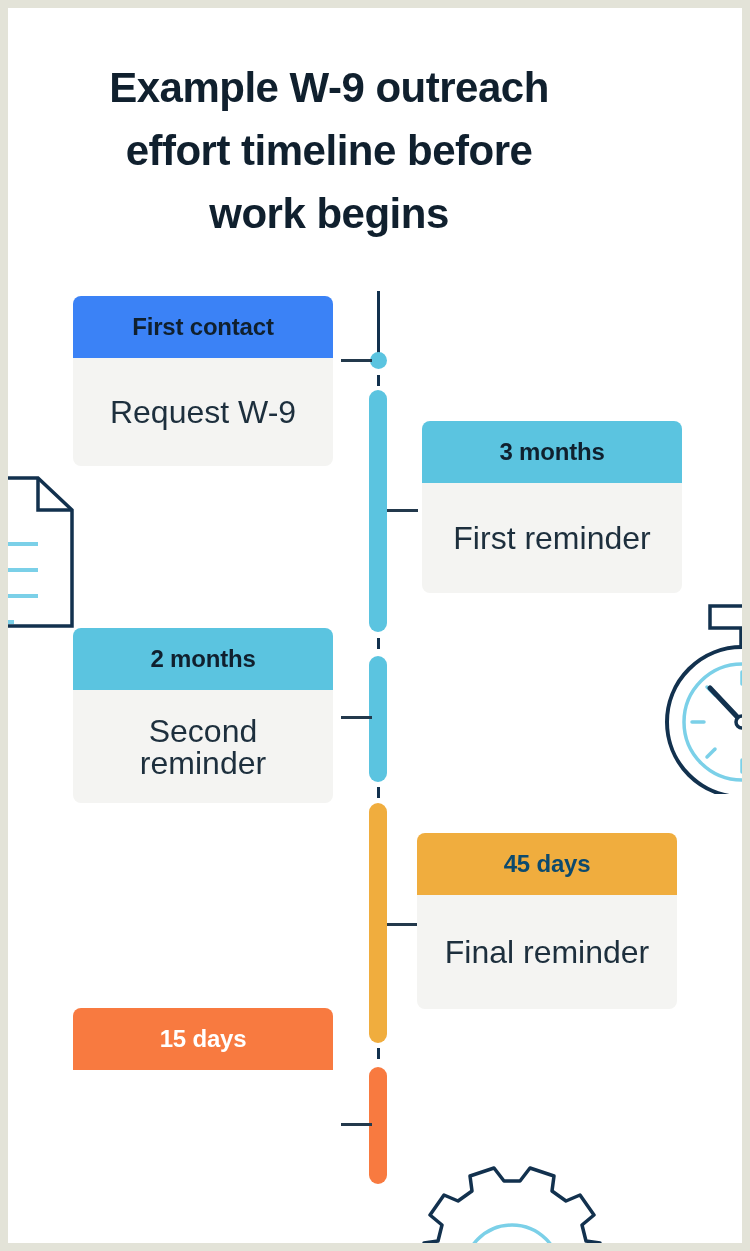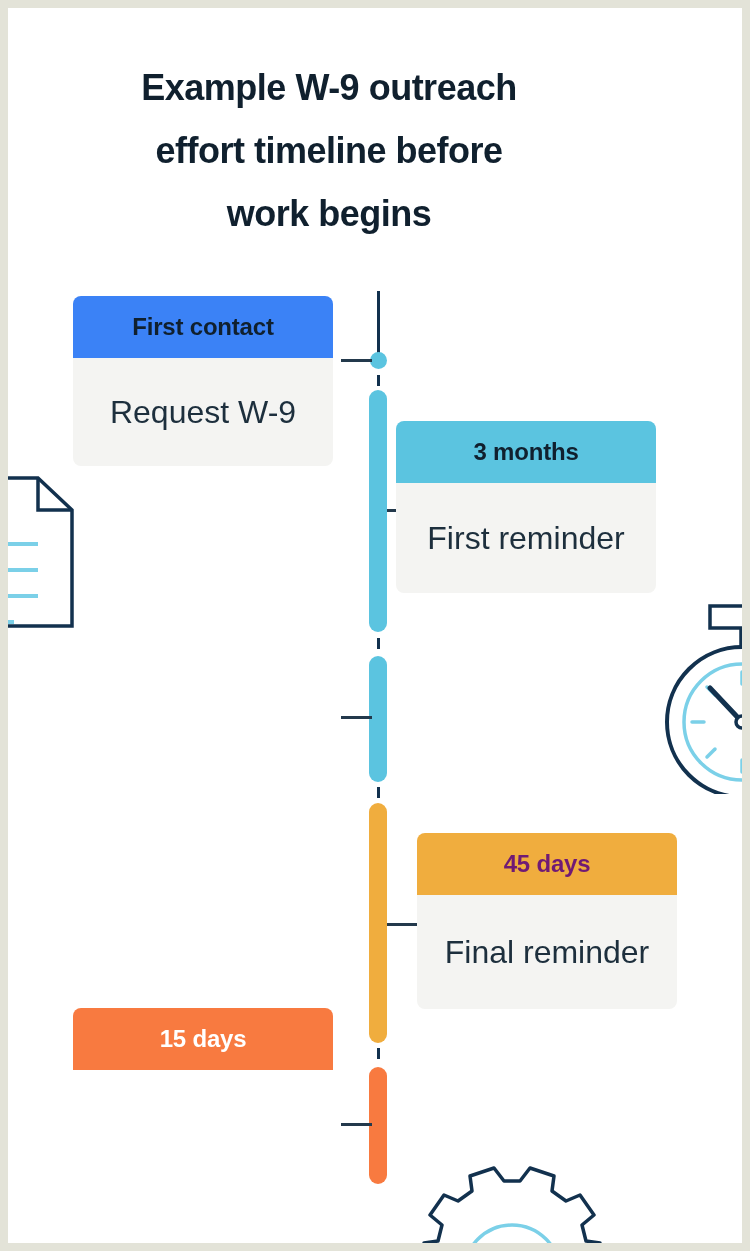--- a/index.html
+++ b/index.html
@@ -24,21 +24,21 @@
     overflow: hidden;
   }
 
   
   #title {
     position: absolute;
     left: 0;
     top: 48px;
     width: 642px;
     text-align: center;
-    font-size: 36px;
+    font-size: 42px;
     line-height: 63px;
     font-weight: 700;
     letter-spacing: -0.5px;
     color: #10202e;
     white-space: pre-line;
   }
 
   
   #spine { position: absolute; left: 0; top: 0; width: 734px; height: 1235px; }
 
@@ -174,32 +174,41 @@
 
   <div class="card" style="left:65px; top:288px;">
     <div class="card-header" style="background:#3b82f6; color:#10202e;">
       <span>First contact</span>
     </div>
     <div class="card-body" style="height:108px;">
       <span>Request W-9</span>
     </div>
   </div>
 
-  <div class="card" style="left:388px; top:413px;">
+  <div class="card" style="left:414px; top:413px;">
     <div class="card-header" style="background:#5bc4e0; color:#10202e;">
       <span>3 months</span>
     </div>
     <div class="card-body" style="height:110px;">
       <span>First reminder</span>
     </div>
   </div>
 
+  <div class="card" style="left:65px; top:620px;">
+    <div class="card-header" style="background:#5bc4e0; color:#10202e;">
+      <span>2 months</span>
+    </div>
+    <div class="card-body" style="height:113px;">
+      <span>Second
+reminder</span>
+    </div>
+  </div>
 
   <div class="card" style="left:409px; top:825px;">
-    <div class="card-header" style="background:#f0ad3e; color:#701a75;">
+    <div class="card-header" style="background:#f0ad3e; color:#0c4a6e;">
       <span>45 days</span>
     </div>
     <div class="card-body" style="height:114px;">
       <span>Final reminder</span>
     </div>
   </div>
 
   <div class="card" style="left:65px; top:1000px;">
     <div class="card-header" style="background:#f87a40; color:#ffffff;">
       <span>15 days</span>

